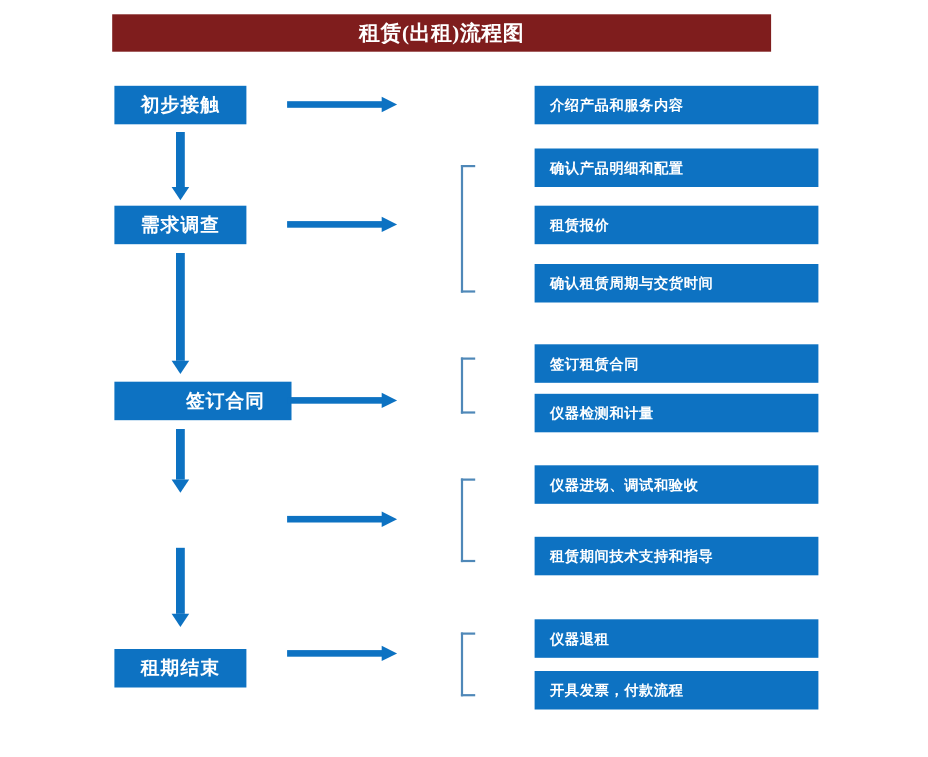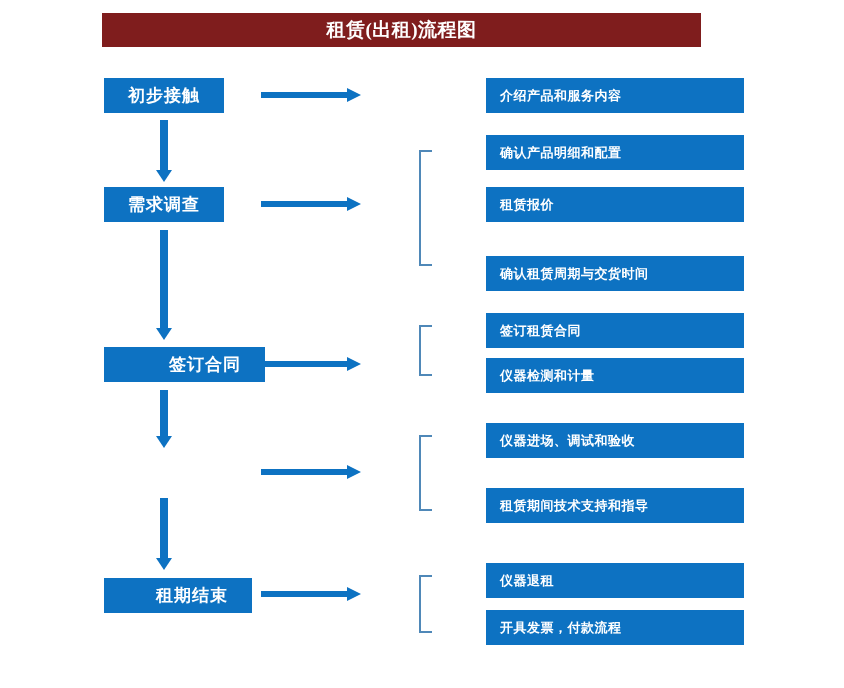--- a/index.html
+++ b/index.html
@@ -128,21 +128,21 @@
 </head>
 <body>
 
 <div id="canvas">
 
   <div class="title-bar">租赁(出租)流程图</div>
 
   <div class="stage-box" style="left:104px; top:78px;">初步接触</div>
   <div class="stage-box" style="left:104px; top:187px;">需求调查</div>
   <div class="stage-box" style="left:104px; top:347px;padding-left:41px;">签订合同</div>
-  <div class="stage-box" style="left:104px; top:578px;padding-left:28px;">租期结束</div>
+  <div class="stage-box" style="left:104px; top:590px;">租期结束</div>
 
   <div class="v-arrow" style="left:155px; top:120px; height:62px;">
     <div class="shaft" style="height:50px;"></div>
     <div class="head" style="top:50px;"></div>
   </div>
   <div class="v-arrow" style="left:155px; top:230px; height:110px;">
     <div class="shaft" style="height:98px;"></div>
     <div class="head" style="top:98px;"></div>
   </div>
   <div class="v-arrow" style="left:155px; top:390px; height:58px;">
@@ -177,21 +177,21 @@
 
   <div class="bracket" style="top:150px; height:116px;"></div>
   <div class="bracket" style="top:325px; height:51px;"></div>
   <div class="bracket" style="top:435px; height:76px;"></div>
   <div class="bracket" style="top:575px; height:58px;"></div>
 
   <div class="detail-box" style="top:78px;">介绍产品和服务内容</div>
 
   <div class="detail-box" style="top:135px;">确认产品明细和配置</div>
   <div class="detail-box" style="top:187px;">租赁报价</div>
-  <div class="detail-box" style="top:256px;">确认租赁周期与交货时间</div>
+  <div class="detail-box" style="top:240px;">确认租赁周期与交货时间</div>
 
   <div class="detail-box" style="top:313px;font-family:Liberation Serif, serif;">签订租赁合同</div>
   <div class="detail-box" style="top:358px;">仪器检测和计量</div>
 
   <div class="detail-box" style="top:423px;">仪器进场、调试和验收</div>
   <div class="detail-box" style="top:488px;">租赁期间技术支持和指导</div>
 
   <div class="detail-box" style="top:563px;">仪器退租</div>
   <div class="detail-box" style="top:610px;">开具发票，付款流程</div>
 

